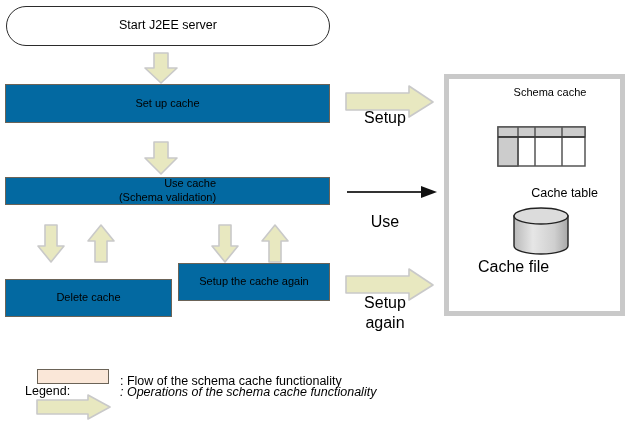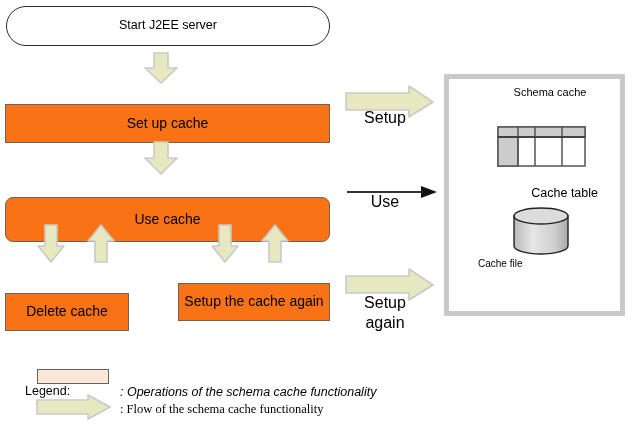--- a/index.html
+++ b/index.html
@@ -33,50 +33,49 @@
   .terminator {
     left: 6px; top: 6px;
     width: 324px; height: 40px;
     border: 1px solid #2b2b2b;
     border-radius: 20px;
     background: #ffffff;
     font-size: 12.5px;
   }
   
   .proc {
-    background: #f97316;
+    background: #0369a1;
     border: 1px solid #6b6357;
     border-top-color: #6b6357;
-    font-size: 14px;
-    margin-top: 20px;
+    font-size: 11px;
   }
   .proc-setup   { left: 5px;   top: 84px;  width: 325px; height: 39px; }
-  .proc-use     { left: 5px;   top: 177px; width: 325px; height: 45px; border-radius: 8px; }
-  .proc-delete  { left: 5px;   top: 273px; width: 124px; height: 38px; }
+  .proc-use     { left: 5px;   top: 177px; width: 325px; height: 28px; }
+  .proc-delete  { left: 5px;   top: 279px; width: 167px; height: 38px; }
   .proc-again   { left: 178px; top: 263px; width: 152px; height: 38px; }
 
   .proc-use .two-line { display: block; }
 
   
   .flowarrow { position: absolute; }
 
   
   .use-arrow { position: absolute; left: 347px; top: 186px; width: 90px; height: 12px; }
 
   
   .caption {
     position: absolute;
     font-size: 16px;
     text-align: center;
     line-height: 1.22;
     color: #000;
     white-space: pre-line;
   }
   .cap-setup { left: 350px; top: 108px; width: 70px; }
-  .cap-use   { left: 350px; top: 192px; width: 70px; }
+  .cap-use   { left: 350px; top: 212px; width: 70px; }
   .cap-setup-again { left: 348px; top: 293px; width: 74px; }
 
   
   .schema-box {
     position: absolute;
     left: 444px; top: 74px;
     width: 181px; height: 242px;
     border: 5px solid #c9c9c9;
     background: #ffffff;
     box-sizing: border-box;
@@ -93,21 +92,21 @@
     left: 478px; top: 186px;
     width: 120px;
     text-align: right;
     font-size: 12.5px;
   }
   .cache-file-label {
     position: absolute;
     left: 478px; top: 258px;
     width: 120px;
     text-align: left;
-    font-size: 10px;
+    font-size: 16px;
   }
   
   .grid-icon { position: absolute; left: 497px; top: 126px; width: 89px; height: 41px; }
   
   .cyl-icon { position: absolute; left: 512px; top: 206px; width: 58px; height: 50px; }
 
   
   .legend-title {
     position: absolute;
     left: 25px; top: 343px;
@@ -123,21 +122,21 @@
     box-sizing: border-box;
   }
   .legend-arrow { position: absolute; left: 36px; top: 394px; width: 76px; height: 26px; }
   .legend-text {
     position: absolute;
     font-size: 12.5px;
     left: 120px;
     width: 420px;
   }
   .legend-text-1 { top: 385px; font-style: italic; }
-  .legend-text-2 { top: 402px; font-family: Liberation Serif, serif; }
+  .legend-text-2 { top: 374px; }
 </style>
 </head>
 <body>
 
 <div class="stage">
 
   <div class="node terminator">
     <span>Start J2EE server</span>
   </div>
 
@@ -149,20 +148,21 @@
     <span>Set up cache</span>
   </div>
 
   <svg class="flowarrow" style="left:143px; top:141px;" width="36" height="34" viewBox="0 0 36 34">
     <polygon points="11,1 25,1 25,17 34,17 18,33 2,17 11,17" fill="#e8e8c0" stroke="#c9c9c9" stroke-width="1.6" stroke-linejoin="round"></polygon>
   </svg>
 
   <div class="node proc proc-use">
     <span class="two-line">
       <span style="display:block">Use cache</span>
+      <span style="display:block">(Schema validation)</span>
     </span>
   </div>
 
   <svg class="flowarrow" style="left:36px; top:224px;" width="30" height="40" viewBox="0 0 30 40">
     <polygon points="9,1 21,1 21,22 28,22 15,38 2,22 9,22" fill="#e8e8c0" stroke="#c9c9c9" stroke-width="1.6" stroke-linejoin="round"></polygon>
   </svg>
   <svg class="flowarrow" style="left:86px; top:224px;" width="30" height="40" viewBox="0 0 30 40">
     <polygon points="15,1 28,17 21,17 21,38 9,38 9,17 2,17" fill="#e8e8c0" stroke="#c9c9c9" stroke-width="1.6" stroke-linejoin="round"></polygon>
   </svg>
 

